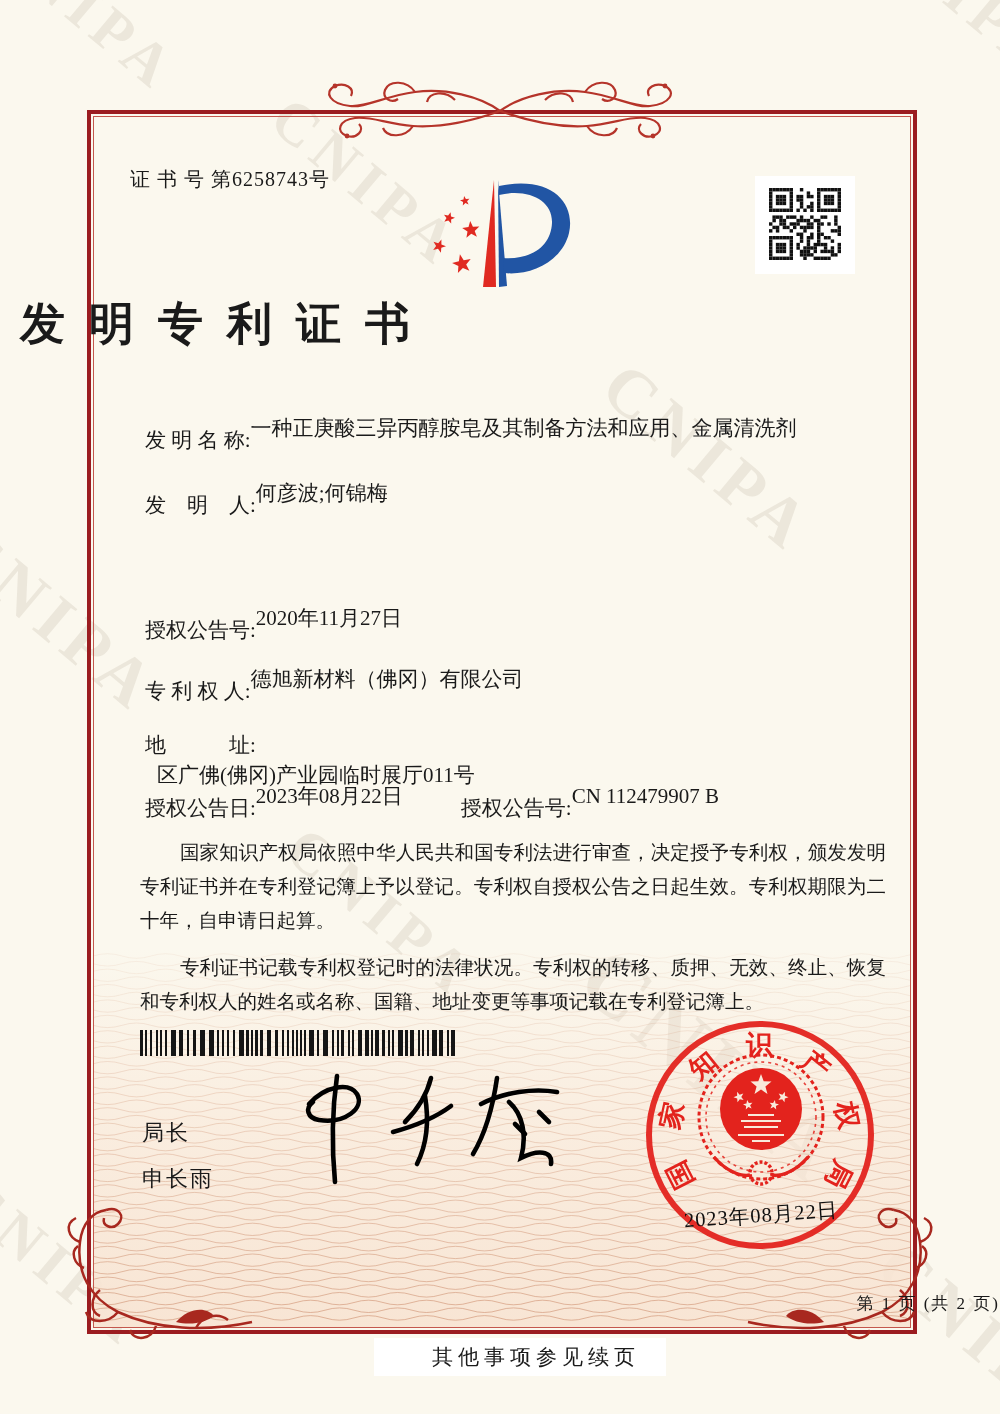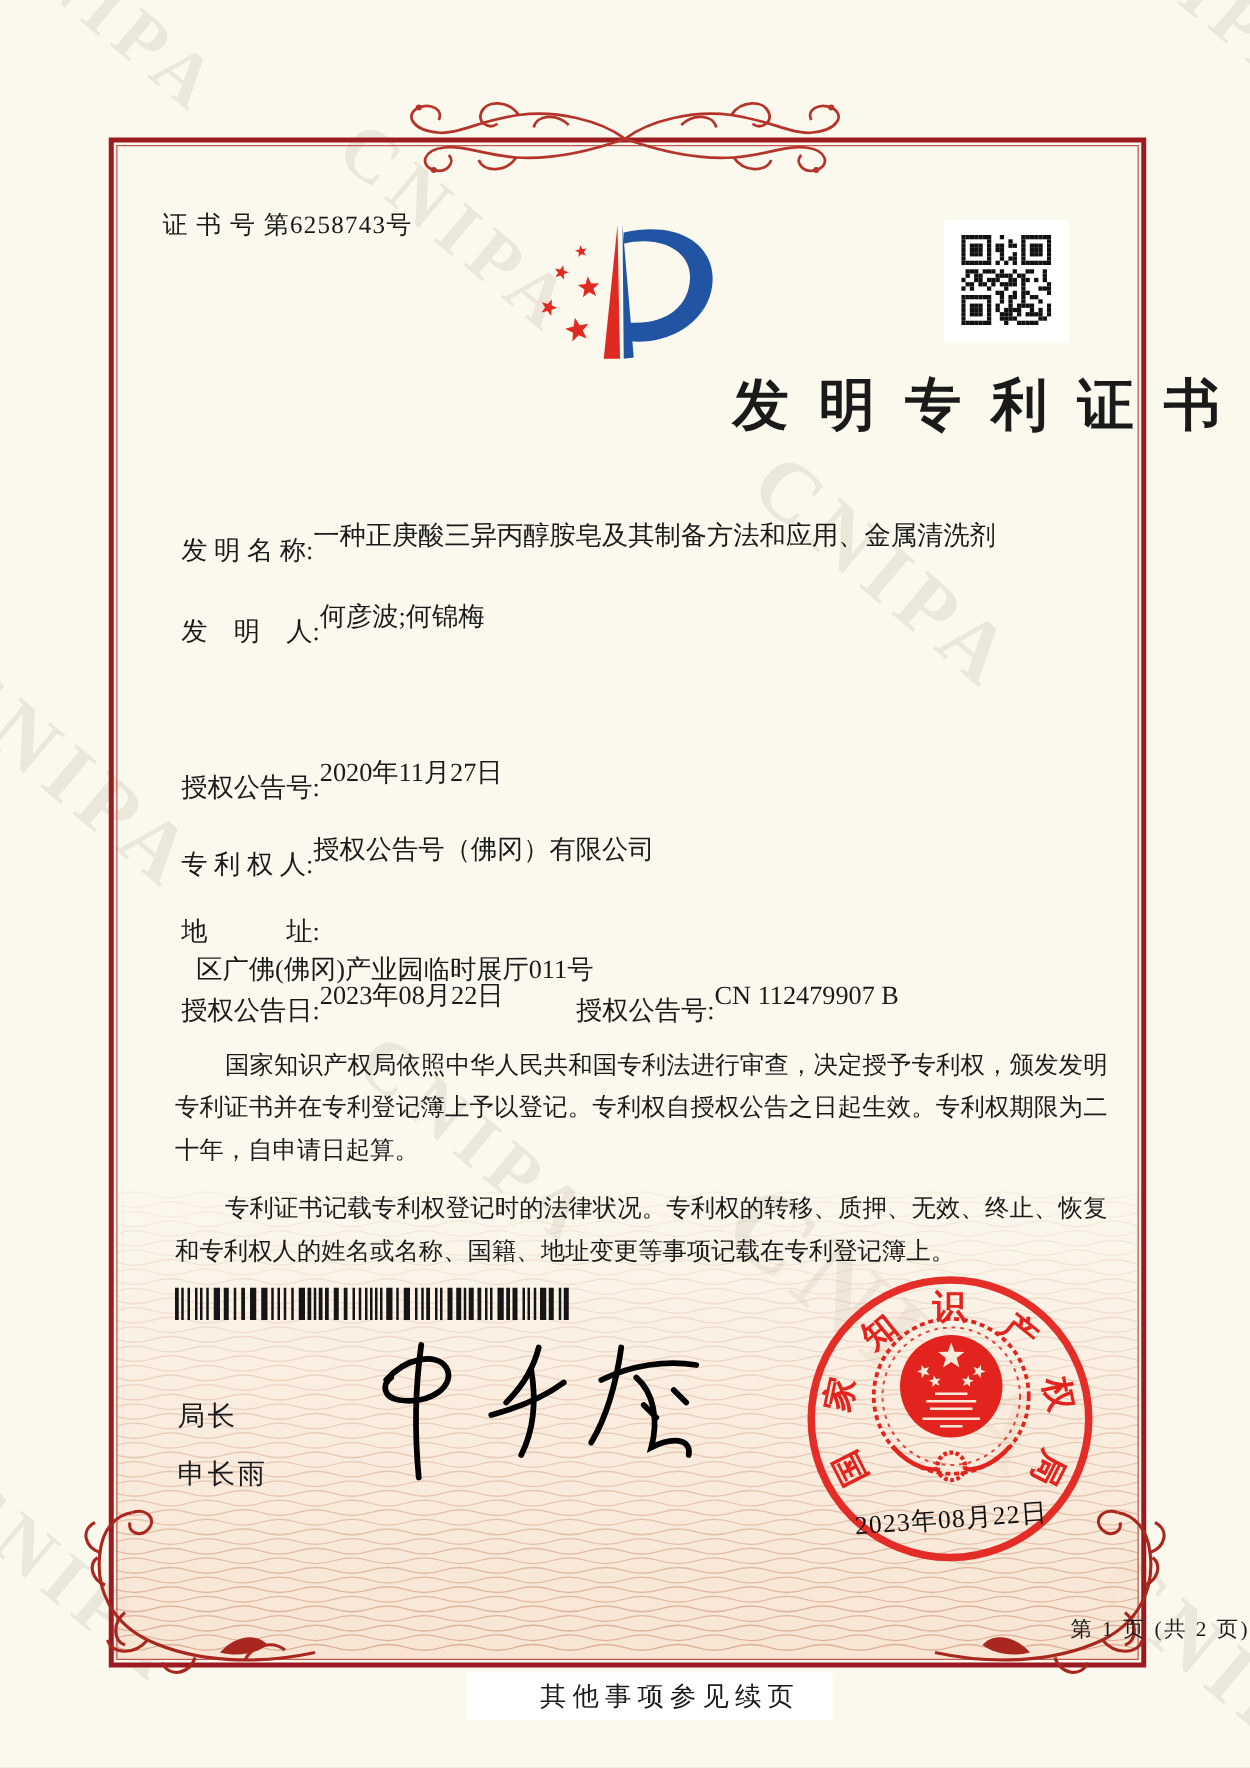--- a/index.html
+++ b/index.html
@@ -14,21 +14,21 @@
   
   .wave-bg{position:absolute;left:93px;top:948px;width:818px;height:380px;
            background:linear-gradient(180deg,rgba(250,233,218,0) 0%,rgba(249,229,212,0.55) 45%,#f8e5d4 100%);}
   .wave-svg{position:absolute;left:93px;top:948px;}
 
   
   .frame{position:absolute;left:87px;top:110px;width:822px;height:1216px;border:4px solid #9b1c20;}
   .frame-inner{position:absolute;inset:2px;border:1px solid #c4574d;}
 
   .cert-no{position:absolute;left:130px;top:166px;font-size:20px;letter-spacing:1px;white-space:pre;}
-  .title{position:absolute;left:0;top:294px;width:1000px;text-align:right;font-size:45px;font-weight:bold;
+  .title{position:absolute;left:0;top:294px;width:1000px;text-align:left;font-size:45px;font-weight:bold;
          letter-spacing:24px;text-indent:20px;}
 
   .field-row{position:absolute;left:145px;display:flex;font-size:21px;line-height:30px;}
   .flabel{flex:none;white-space:pre;margin-top:12px;}
   .fvalue{margin-left:0;}
   .addr-lines{margin-left:12px;width:620px;}
   .pair2{margin-left:58px;display:flex;}
 
   .paras{position:absolute;left:140px;top:836px;width:746px;font-family:Liberation Serif, serif;}
   .paras p{margin:0 0 13px;font-size:19.5px;line-height:34px;text-indent:2.05em;text-align:justify;}
@@ -404,21 +404,21 @@
   <div class="field-row" style="top:478px;">
     <span class="flabel">发　明　人:</span>
     <span class="fvalue">何彦波;何锦梅</span>
   </div>
   <div class="field-row" style="top:603px;">
     <span class="flabel">授权公告号:</span>
     <span class="fvalue">2020年11月27日</span>
   </div>
   <div class="field-row" style="top:664px;justify-content:center;">
     <span class="flabel">专 利 权 人:</span>
-    <span class="fvalue">授权公告号（佛冈）有限公司</span>
+    <span class="fvalue">德旭新材料（佛冈）有限公司</span>
   </div>
   <div class="field-row" style="top:718px;flex-direction:column;">
     <span class="flabel">地　　　址:</span>
     <span class="addr-lines">
       <div>区广佛(佛冈)产业园临时展厅011号</div>
     </span>
   </div>
   <div class="field-row" style="top:781px;">
     <span class="flabel">授权公告日:</span>
     <span class="fvalue">2023年08月22日</span>

